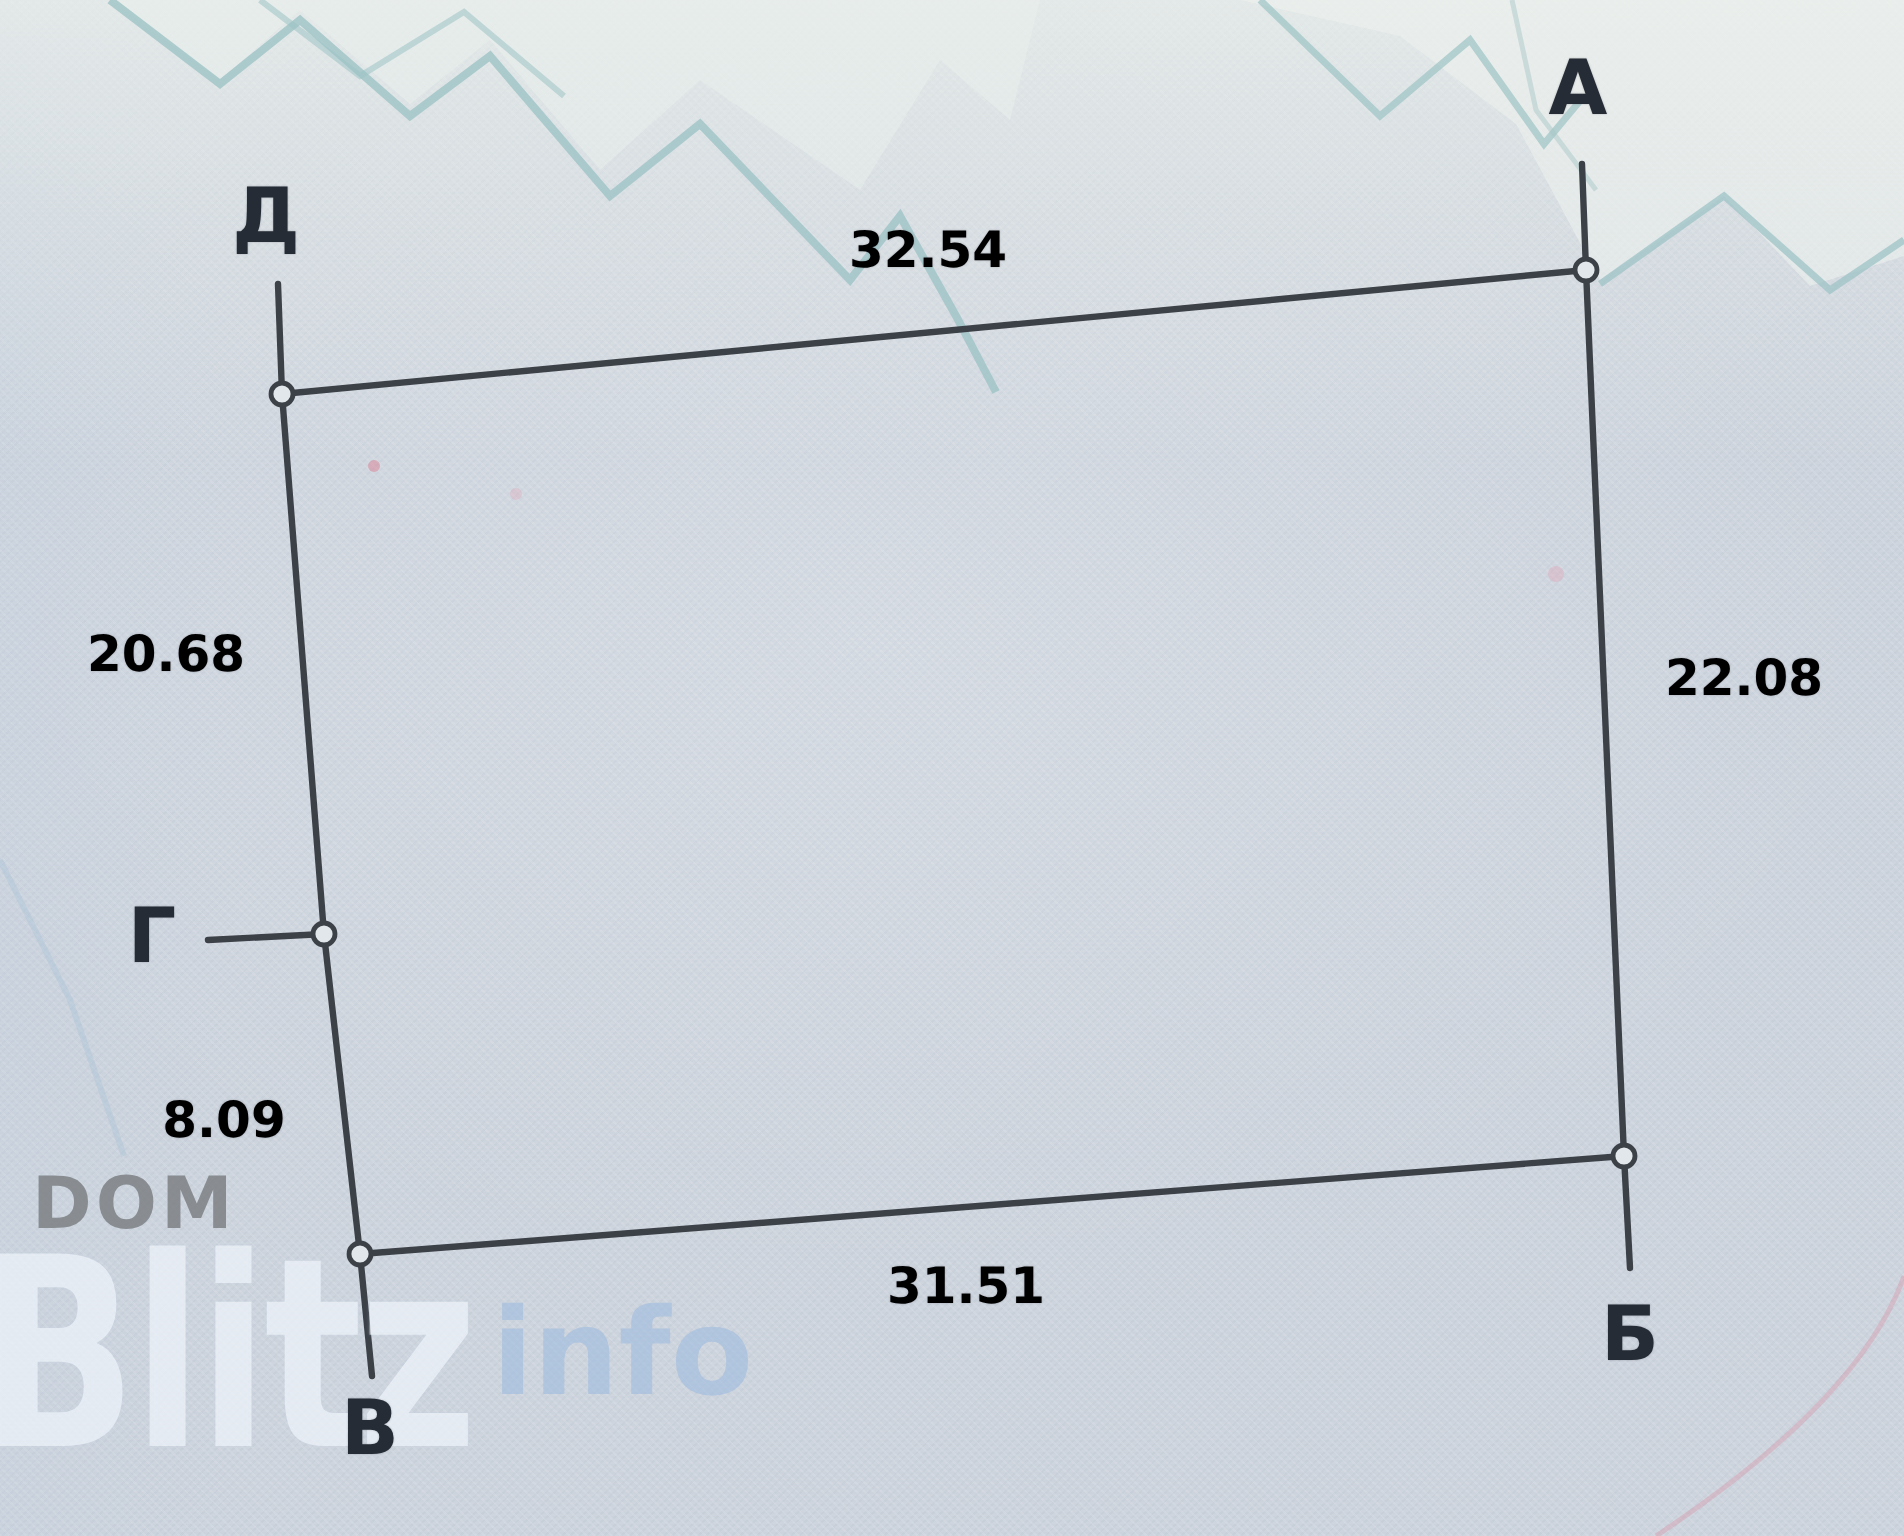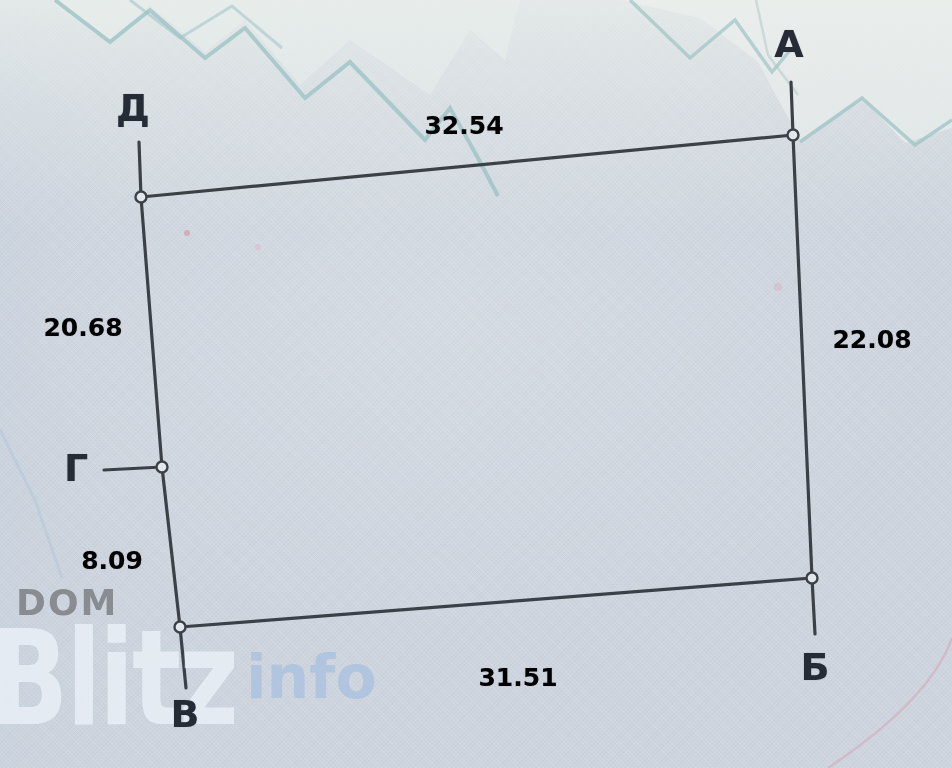--- a/index.html
+++ b/index.html
@@ -97,18 +97,18 @@
   <div class="wm wm-info">info</div>
 
   <div class="label vertex-label" style="left:133px;top:108px;">Д</div>
   <div class="label vertex-label" style="left:789px;top:44px;">А</div>
   <div class="label vertex-label" style="left:76px;top:468px;">Г</div>
   <div class="label vertex-label" style="left:185px;top:714px;">В</div>
   <div class="label vertex-label" style="left:815px;top:667px;">Б</div>
 
   <div class="label measure-label" style="left:464px;top:125px;">32.54</div>
   <div class="label measure-label" style="left:872px;top:339px;">22.08</div>
-  <div class="label measure-label" style="left:518px;top:643px;margin-top:34px;">31.51</div>
+  <div class="label measure-label" style="left:483px;top:643px;">31.51</div>
   <div class="label measure-label" style="left:83px;top:327px;">20.68</div>
   <div class="label measure-label" style="left:112px;top:540px;margin-top:20px;">8.09</div>
 
 
 </div>
 
 </body></html>

